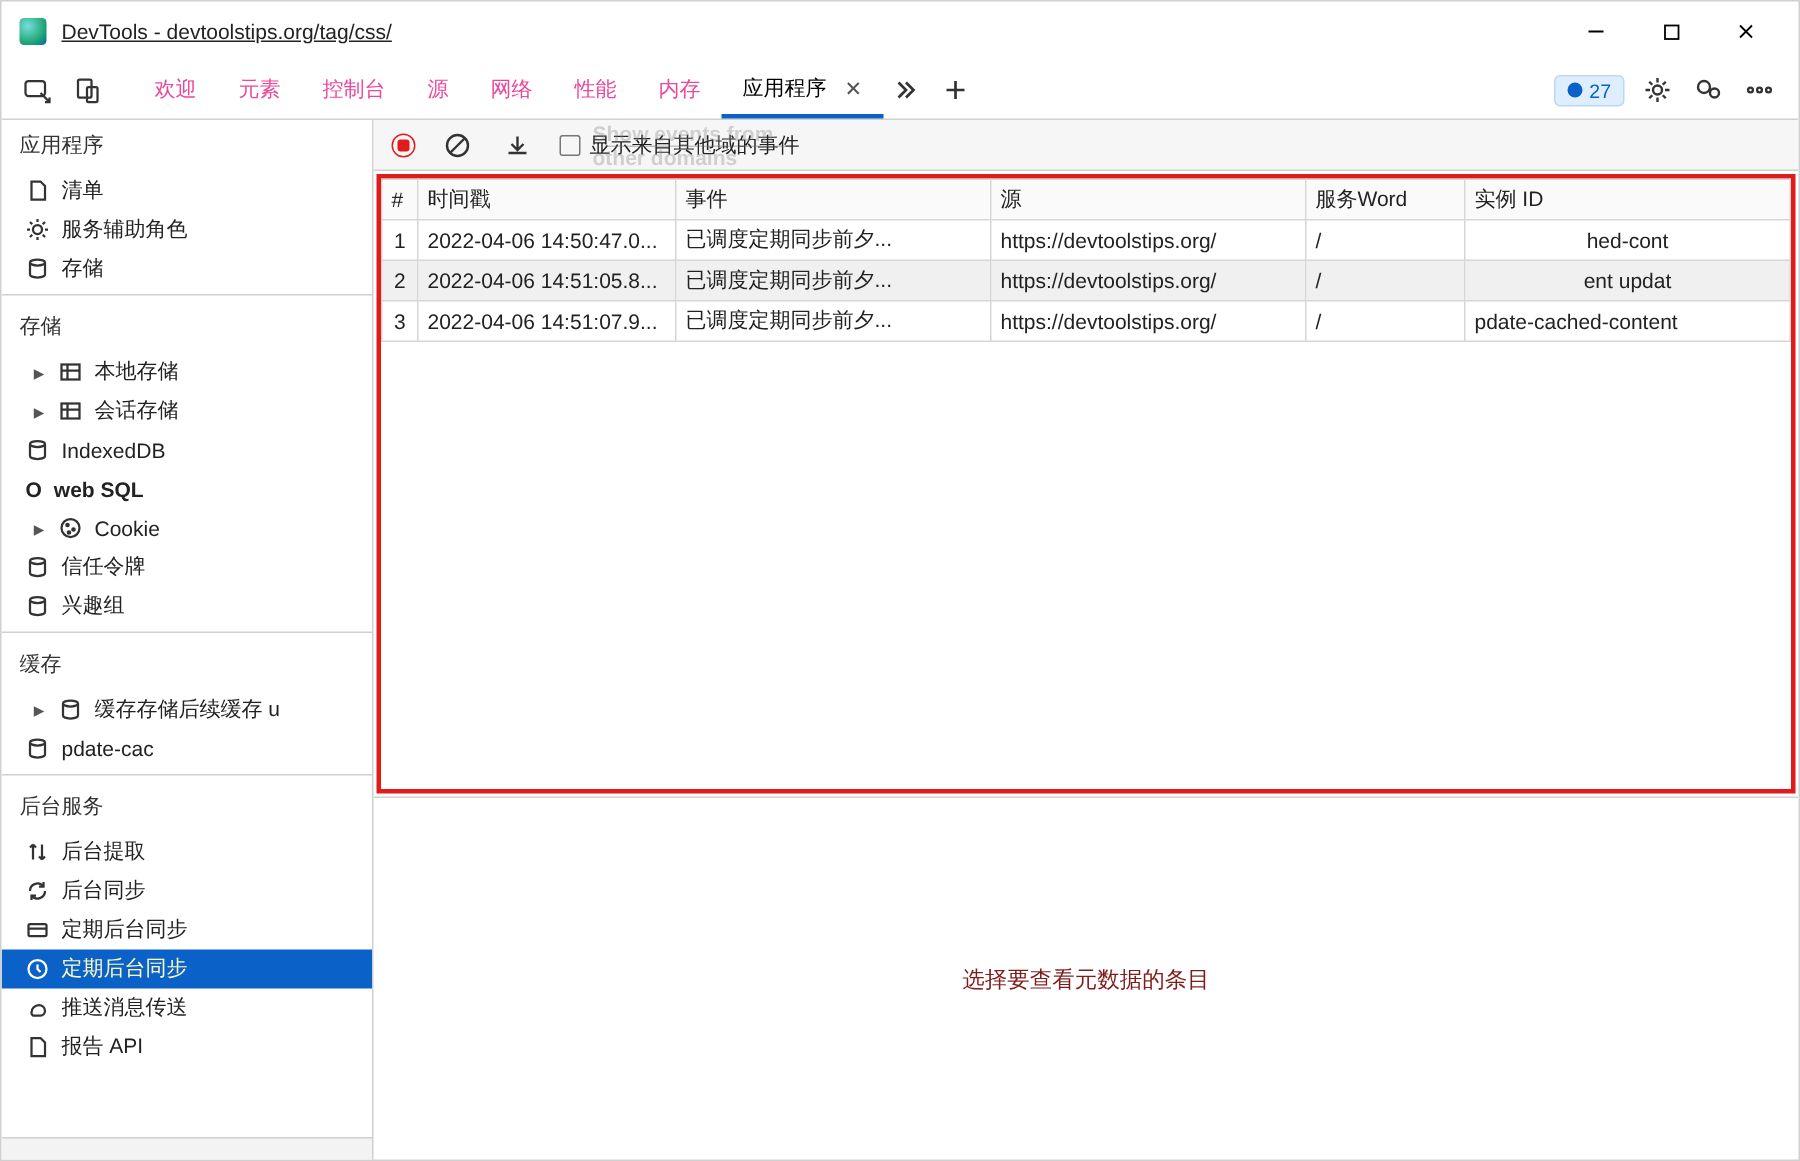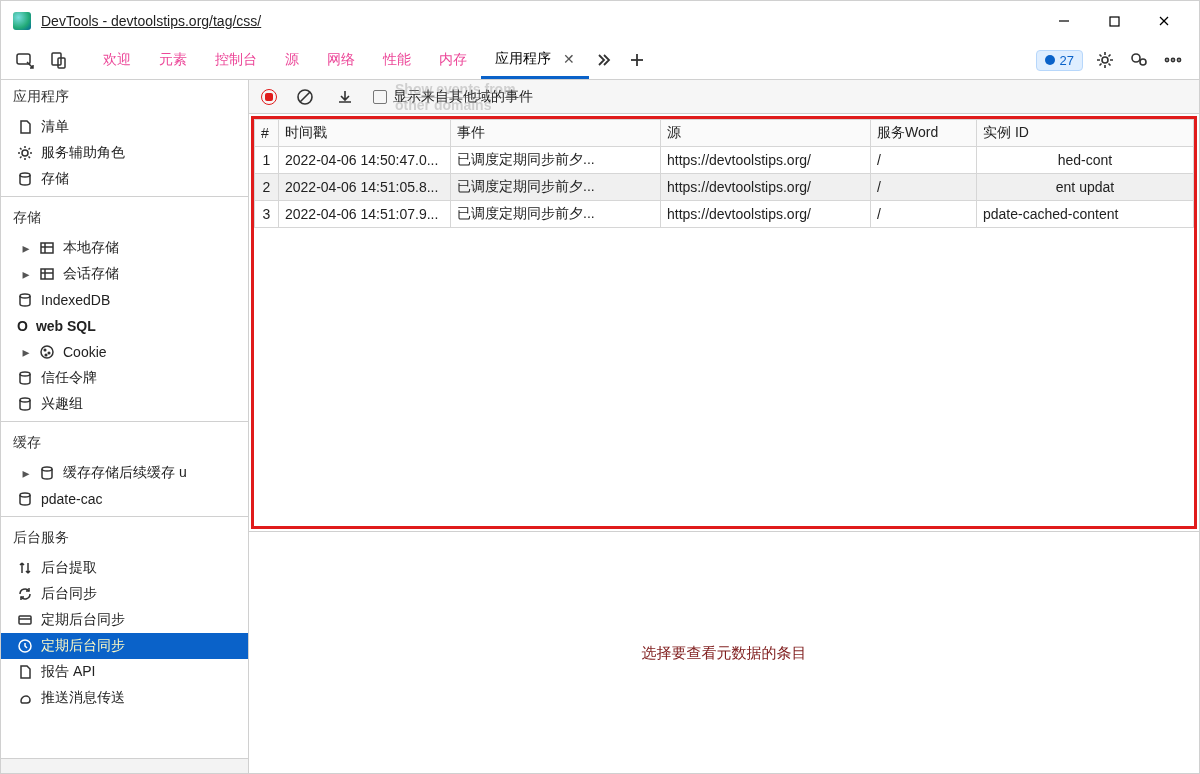--- a/index.html
+++ b/index.html
@@ -350,29 +350,29 @@
     </div>
     <div class="tree-item indent selected">
       <svg width="16" height="16" viewBox="0 0 16 16">
           <circle cx="8" cy="8" r="6"></circle>
           <path d="M8 5v3l2 2"></path>
         </svg>
       <span>定期后台同步</span>
     </div>
     <div class="tree-item indent">
       <svg width="16" height="16" viewBox="0 0 16 16">
+          <path d="M4 11a5 5 0 0 1 5-5 4 4 0 0 1 4 4 3 3 0 0 1-3 3H5a2 2 0 0 1-1-2z"></path>
+        </svg>
+      <span>推送消息传送</span>
+    </div>
+    <div class="tree-item indent">
+      <svg width="16" height="16" viewBox="0 0 16 16">
           <path d="M4 2h6l3 3v9H4z"></path>
         </svg>
       <span>报告 API</span>
-    </div>
-    <div class="tree-item indent">
-      <svg width="16" height="16" viewBox="0 0 16 16">
-          <path d="M4 11a5 5 0 0 1 5-5 4 4 0 0 1 4 4 3 3 0 0 1-3 3H5a2 2 0 0 1-1-2z"></path>
-        </svg>
-      <span>推送消息传送</span>
     </div>
     <div style="flex:1"></div>
     <div class="bottom-scroll"></div>
   </div>
 
   <div class="pane">
     <div class="pane-toolbar">
       <div class="record-btn">
           <span class="dot"></span>
         </div>

